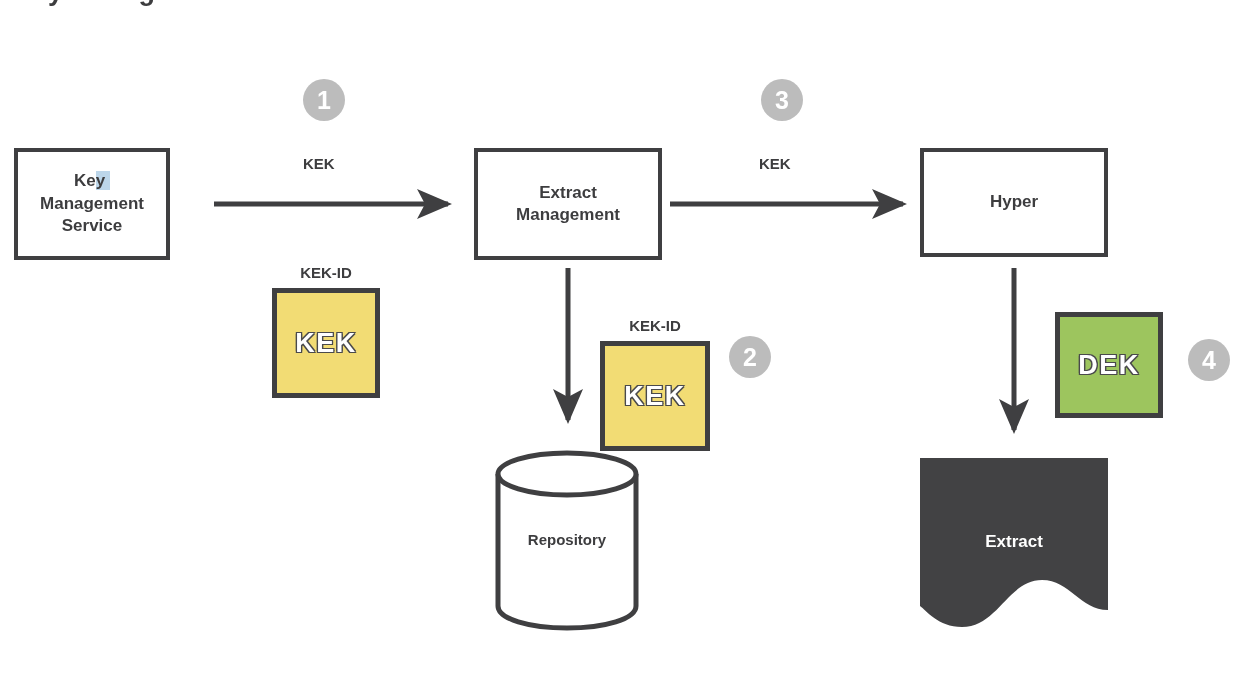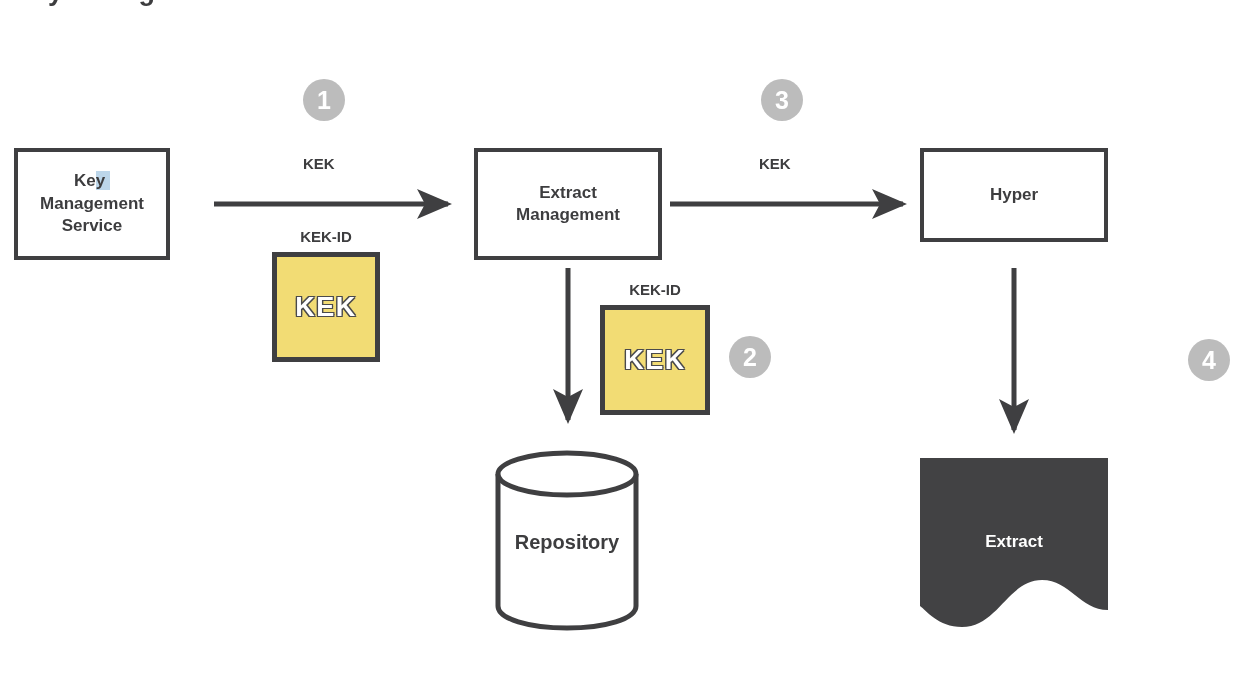--- a/index.html
+++ b/index.html
@@ -46,31 +46,32 @@
     font-size: 17px;
     font-weight: bold;
     color: #3d3d3f;
     line-height: 1.32;
     white-space: pre-line;
   }
   .sel-hl { background: #bcd6ea; }
 
   #box-kms   { left: 14px;  top: 148px; width: 156px; height: 112px; }
   #box-em    { left: 474px; top: 148px; width: 188px; height: 112px; }
-  #box-hyper { left: 920px; top: 148px; width: 188px; height: 94px; }
+  #box-hyper { left: 920px; top: 148px; width: 188px; height: 109px; }
 
   
   .chip-wrap { position: absolute; }
   .chip-cap {
     font-size: 15px;
     font-weight: bold;
     color: #3d3d3f;
     text-align: center;
     margin-bottom: 7px;
     white-space: nowrap;
+    margin-top: 36px;
   }
   .chip {
     box-sizing: border-box;
     border: 5px solid #3f3f41;
     display: flex;
     align-items: center;
     justify-content: center;
   }
   .chip .ctext {
     font-size: 27px;
@@ -137,21 +138,21 @@
     top: 449px;
     width: 146px;
     height: 182px;
   }
   #repo .repo-text {
     position: absolute;
     left: 0;
     top: 82px;
     width: 146px;
     text-align: center;
-    font-size: 20px;
+    font-size: 15px;
     font-weight: bold;
     color: #3d3d3f;
   }
 
   
   #extract {
     position: absolute;
     left: 920px;
     top: 458px;
     width: 188px;
@@ -214,20 +215,25 @@
     </div>
   </div>
 
   <div class="chip-wrap" id="chip2">
     <div class="chip-cap">KEK-ID</div>
     <div class="chip" style="background:#f2dc74;">
       <span class="ctext">KEK</span>
     </div>
   </div>
 
+  <div class="chip-wrap" id="chip3">
+    <div class="chip" style="background:#9dc55e;">
+      <span class="ctext">DEK</span>
+    </div>
+  </div>
 
   <div class="step" id="step1">1</div>
   <div class="step" id="step2">2</div>
   <div class="step" id="step3">3</div>
   <div class="step" id="step4">4</div>
 
   <div id="repo">
     <svg width="146" height="182" viewBox="0 0 146 182" xmlns="http://www.w3.org/2000/svg">
       <path d="M4,25 L4,157 C4,170 35,179 73,179 C111,179 142,170 142,157 L142,25" fill="#ffffff" stroke="#3f3f41" stroke-width="5" stroke-linejoin="round"></path>
       <ellipse cx="73" cy="25" rx="69" ry="21" fill="#ffffff" stroke="#3f3f41" stroke-width="5"></ellipse>

